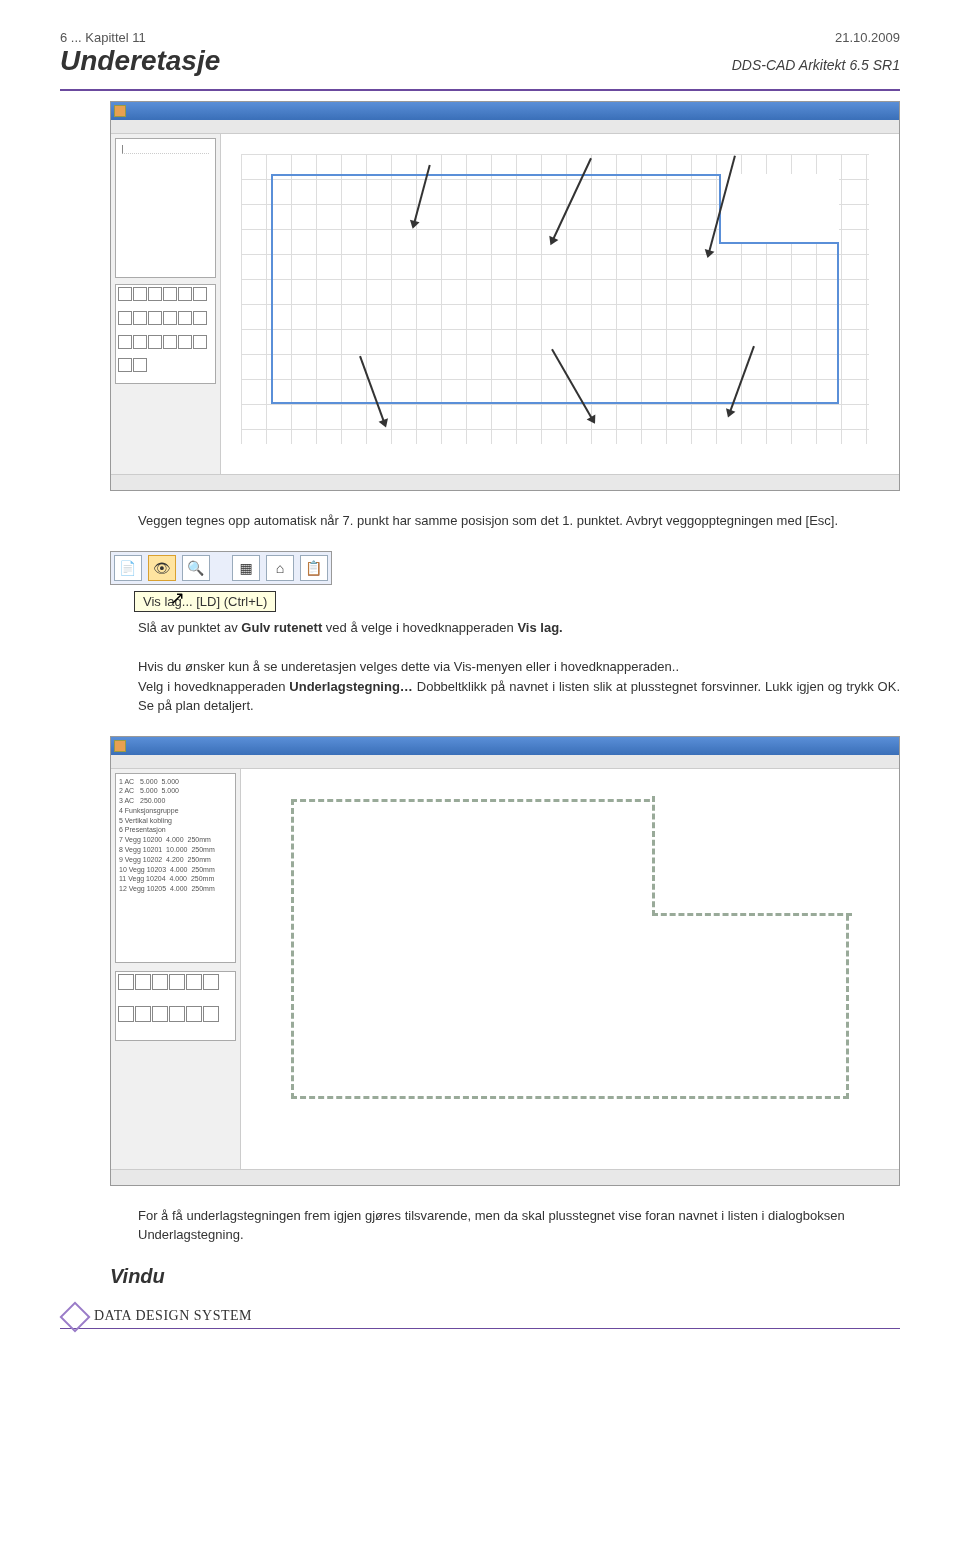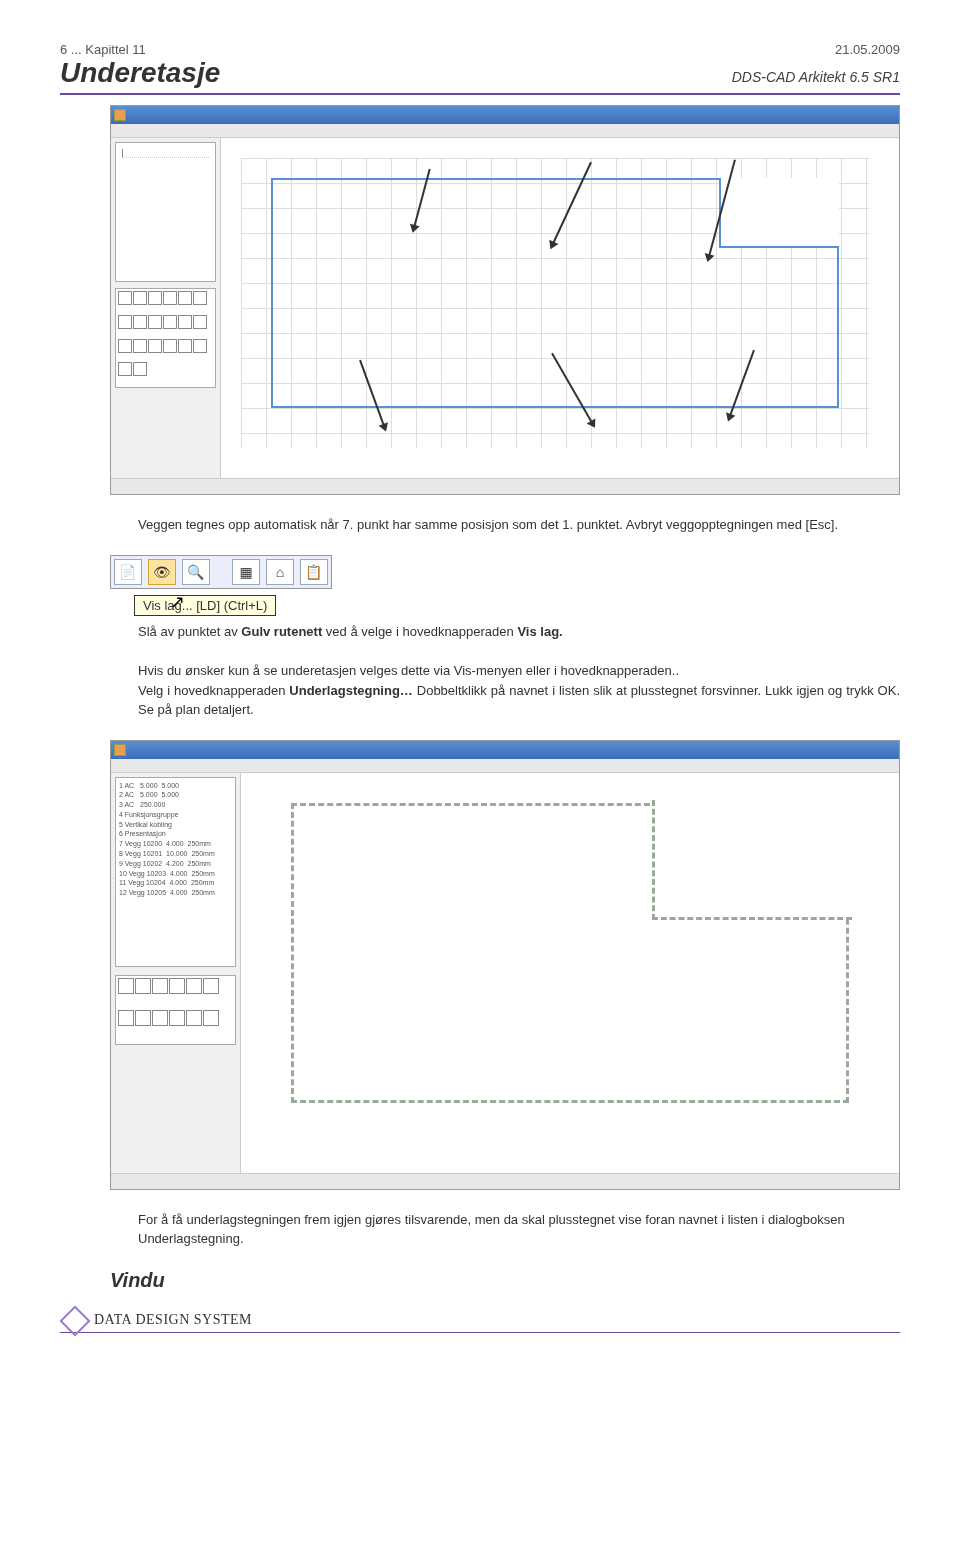--- a/index.html
+++ b/index.html
@@ -1,19 +1,19 @@
 <!DOCTYPE html>
 <html><head>
 <meta charset="utf-8">
 <style>
   * { margin: 0; padding: 0; box-sizing: border-box; }
   body { font-family: Arial, sans-serif; background: white; width: 960px; margin: 0 auto; font-size: 14px; color: #333; }
   .page { padding: 30px 60px 20px 60px; }
-  .header-top { display: flex; justify-content: space-between; font-size: 13px; color: #555; margin-top: 12px; }
-  .header-main { display: flex; justify-content: space-between; align-items: baseline; border-bottom: 2px solid #6b4a9e; padding-bottom: 4px; margin-bottom: 8px; }
+  .header-top { display: flex; justify-content: space-between; font-size: 13px; color: #555; }
+  .header-main { display: flex; justify-content: space-between; align-items: baseline; border-bottom: 2px solid #6b4a9e; padding-bottom: 12px; margin-bottom: 8px; }
   .header-title { font-style: italic; font-weight: bold; font-size: 28px; color: #333; }
   .header-product { font-style: italic; color: #404040; font-size: 14px; }
   .screenshot { margin: 10px 0 20px 50px; border: 1px solid #999; background: #f9f9f9; position: relative; }
   .ss-titlebar { background: linear-gradient(#5a8fd8, #3a6fb8); height: 18px; position: relative; }
   .ss-titlebar::before { content: ""; position: absolute; left: 3px; top: 3px; width: 10px; height: 10px; background: #e8a050; border: 1px solid #994; }
   .ss-menubar { background: #e8e8e8; height: 14px; border-bottom: 1px solid #ccc; }
   .ss-body { display: flex; height: 340px; }
   .ss-left { width: 110px; background: #f0f0f0; border-right: 1px solid #ccc; padding: 4px; }
   .ss-tree { background: white; border: 1px solid #aaa; height: 140px; margin-bottom: 6px; position: relative; }
   .ss-tree::before { content: ""; position: absolute; left: 6px; top: 6px; right: 6px; height: 8px; border-left: 1px solid #888; border-bottom: 1px dotted #ccc; }
@@ -60,21 +60,21 @@
   .logo-icon { width: 28px; height: 24px; position: relative; }
   .logo-icon::before { content: ""; position: absolute; left: 4px; top: 2px; width: 18px; height: 18px; border: 2px solid #9a7cc8; transform: rotate(45deg); }
   .logo-text { font-family: serif; font-size: 14px; color: #333; letter-spacing: 0.5px; }
 </style>
 </head>
 <body>
 
 <div class="page">
   <div class="header-top">
     <span>6 ... Kapittel 11</span>
-    <span>21.05.2009</span>
+    <span>21.10.2009</span>
   </div>
   <div class="header-main">
     <span class="header-title">Underetasje</span>
     <span class="header-product">DDS-CAD Arkitekt 6.5 SR1</span>
   </div>
 
   
   <div class="screenshot">
     <div class="ss-titlebar"></div>
     <div class="ss-menubar"></div>

